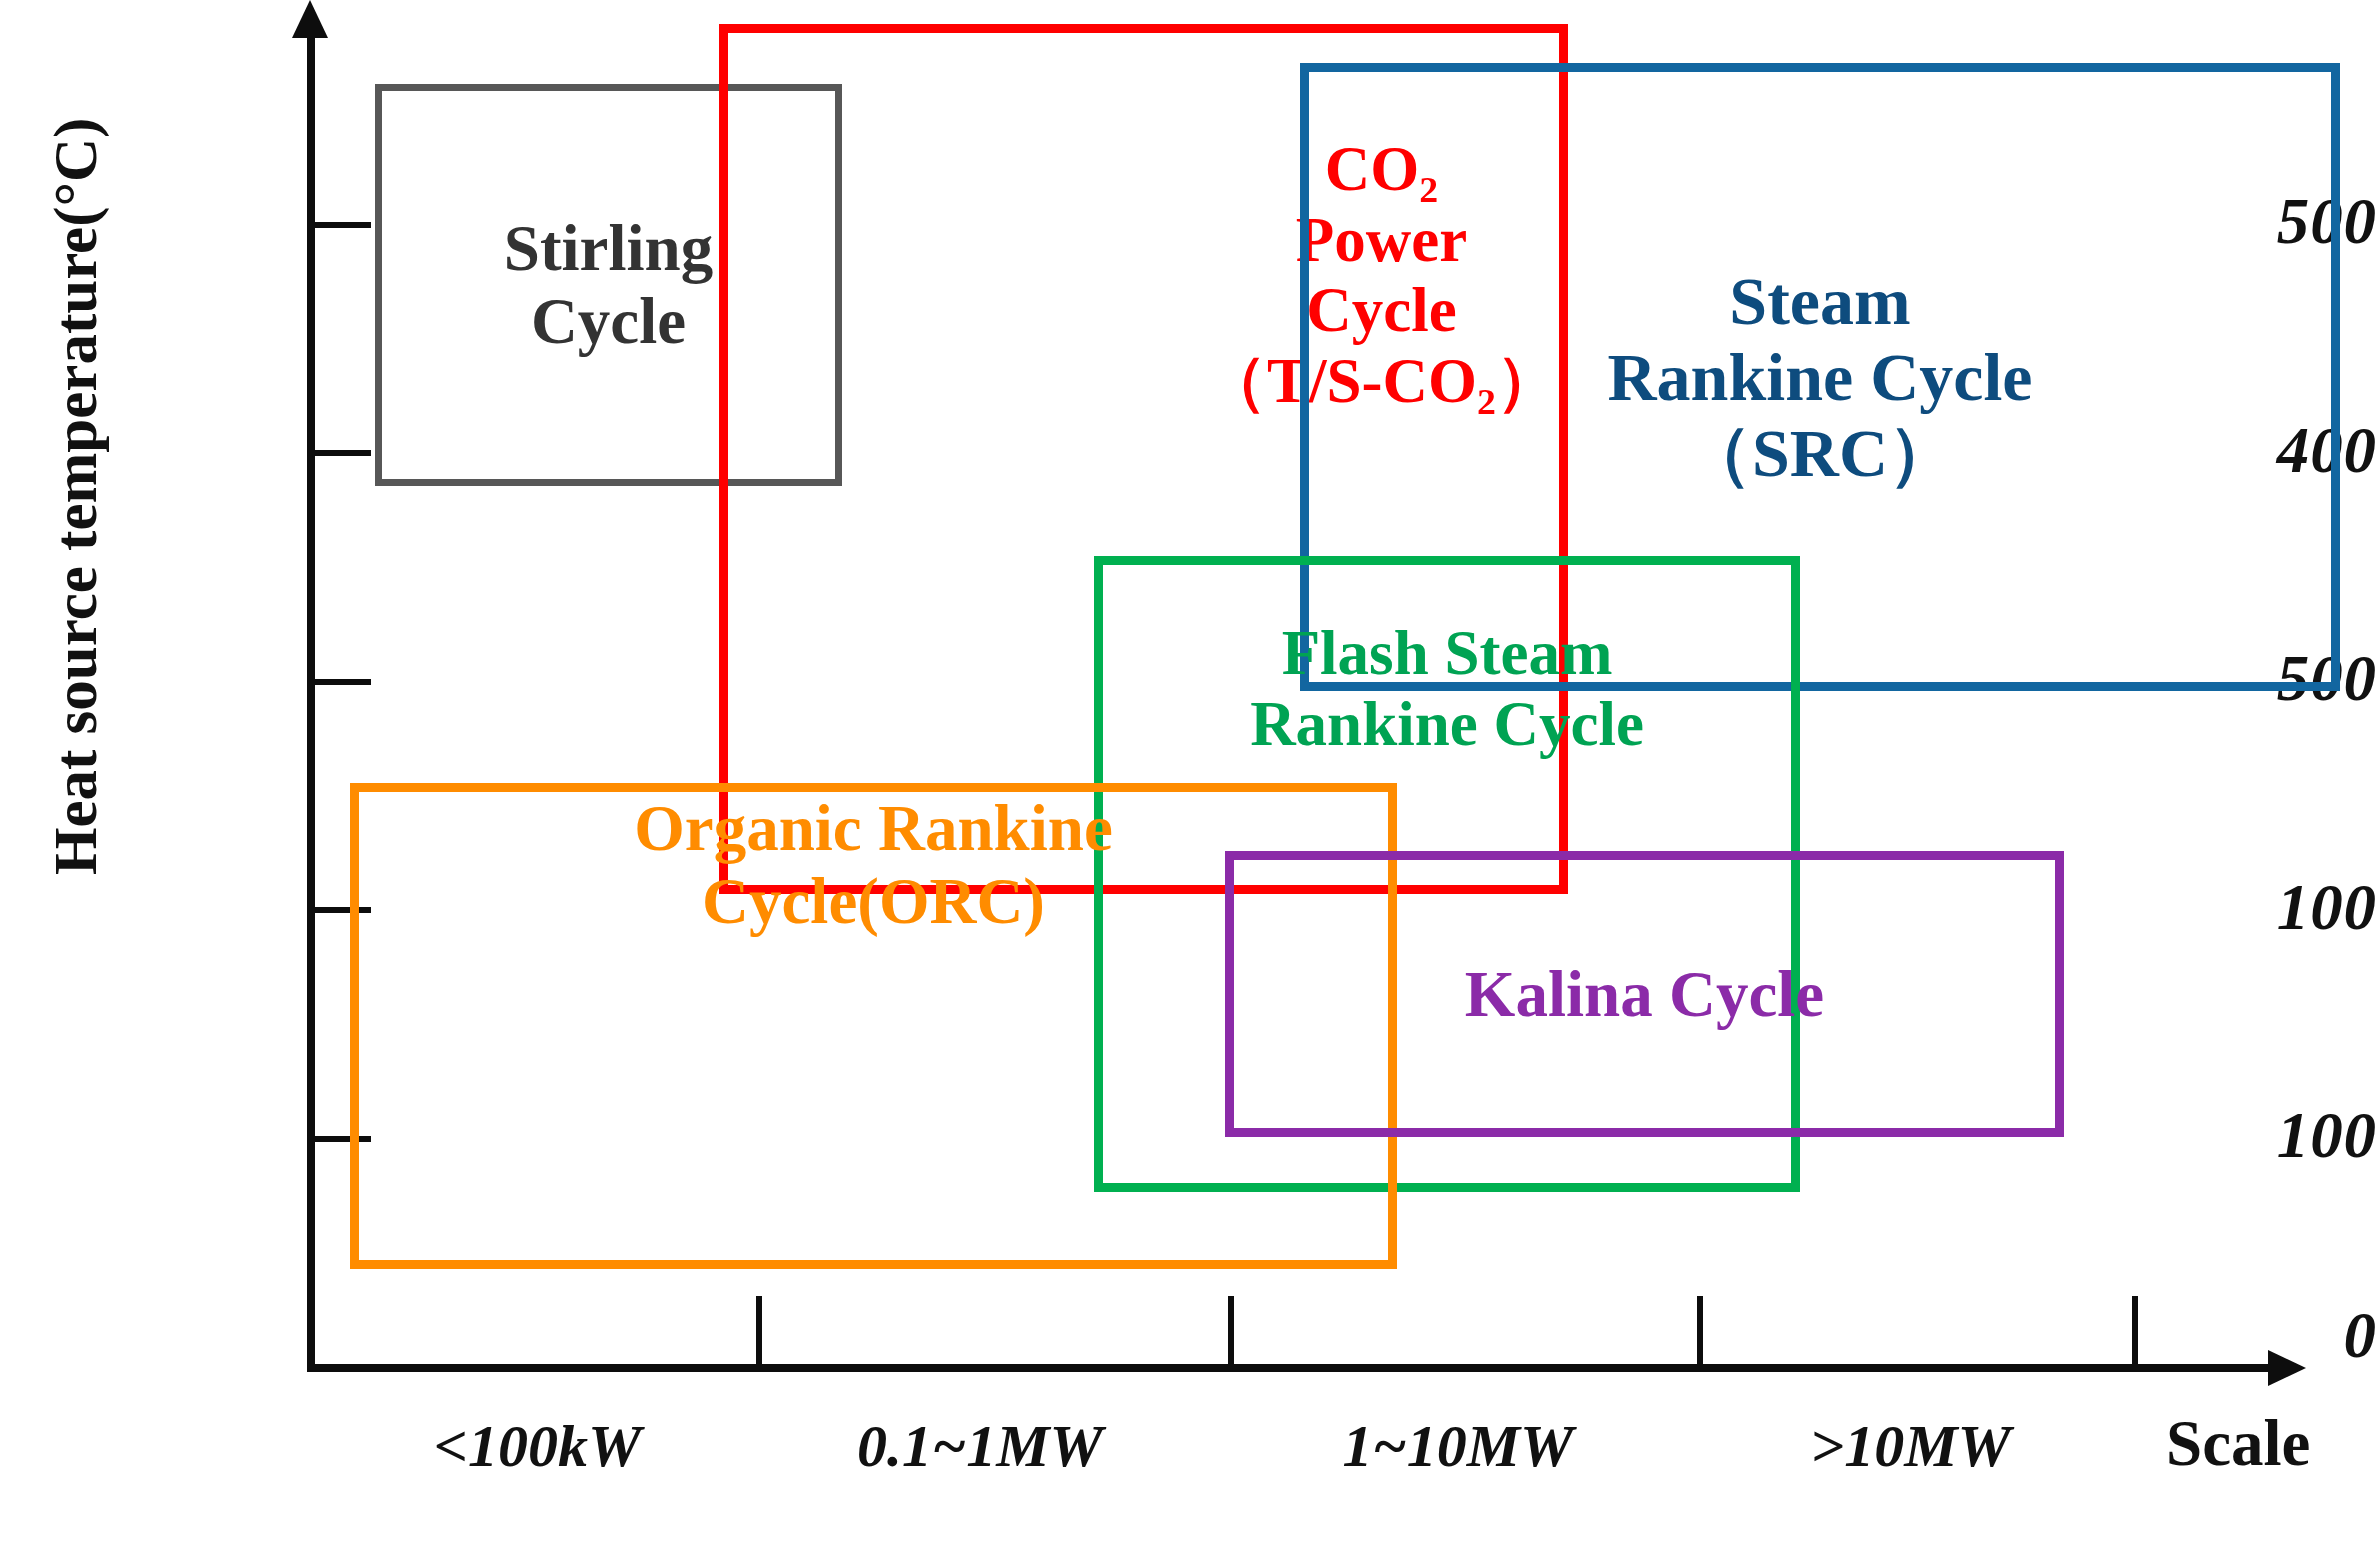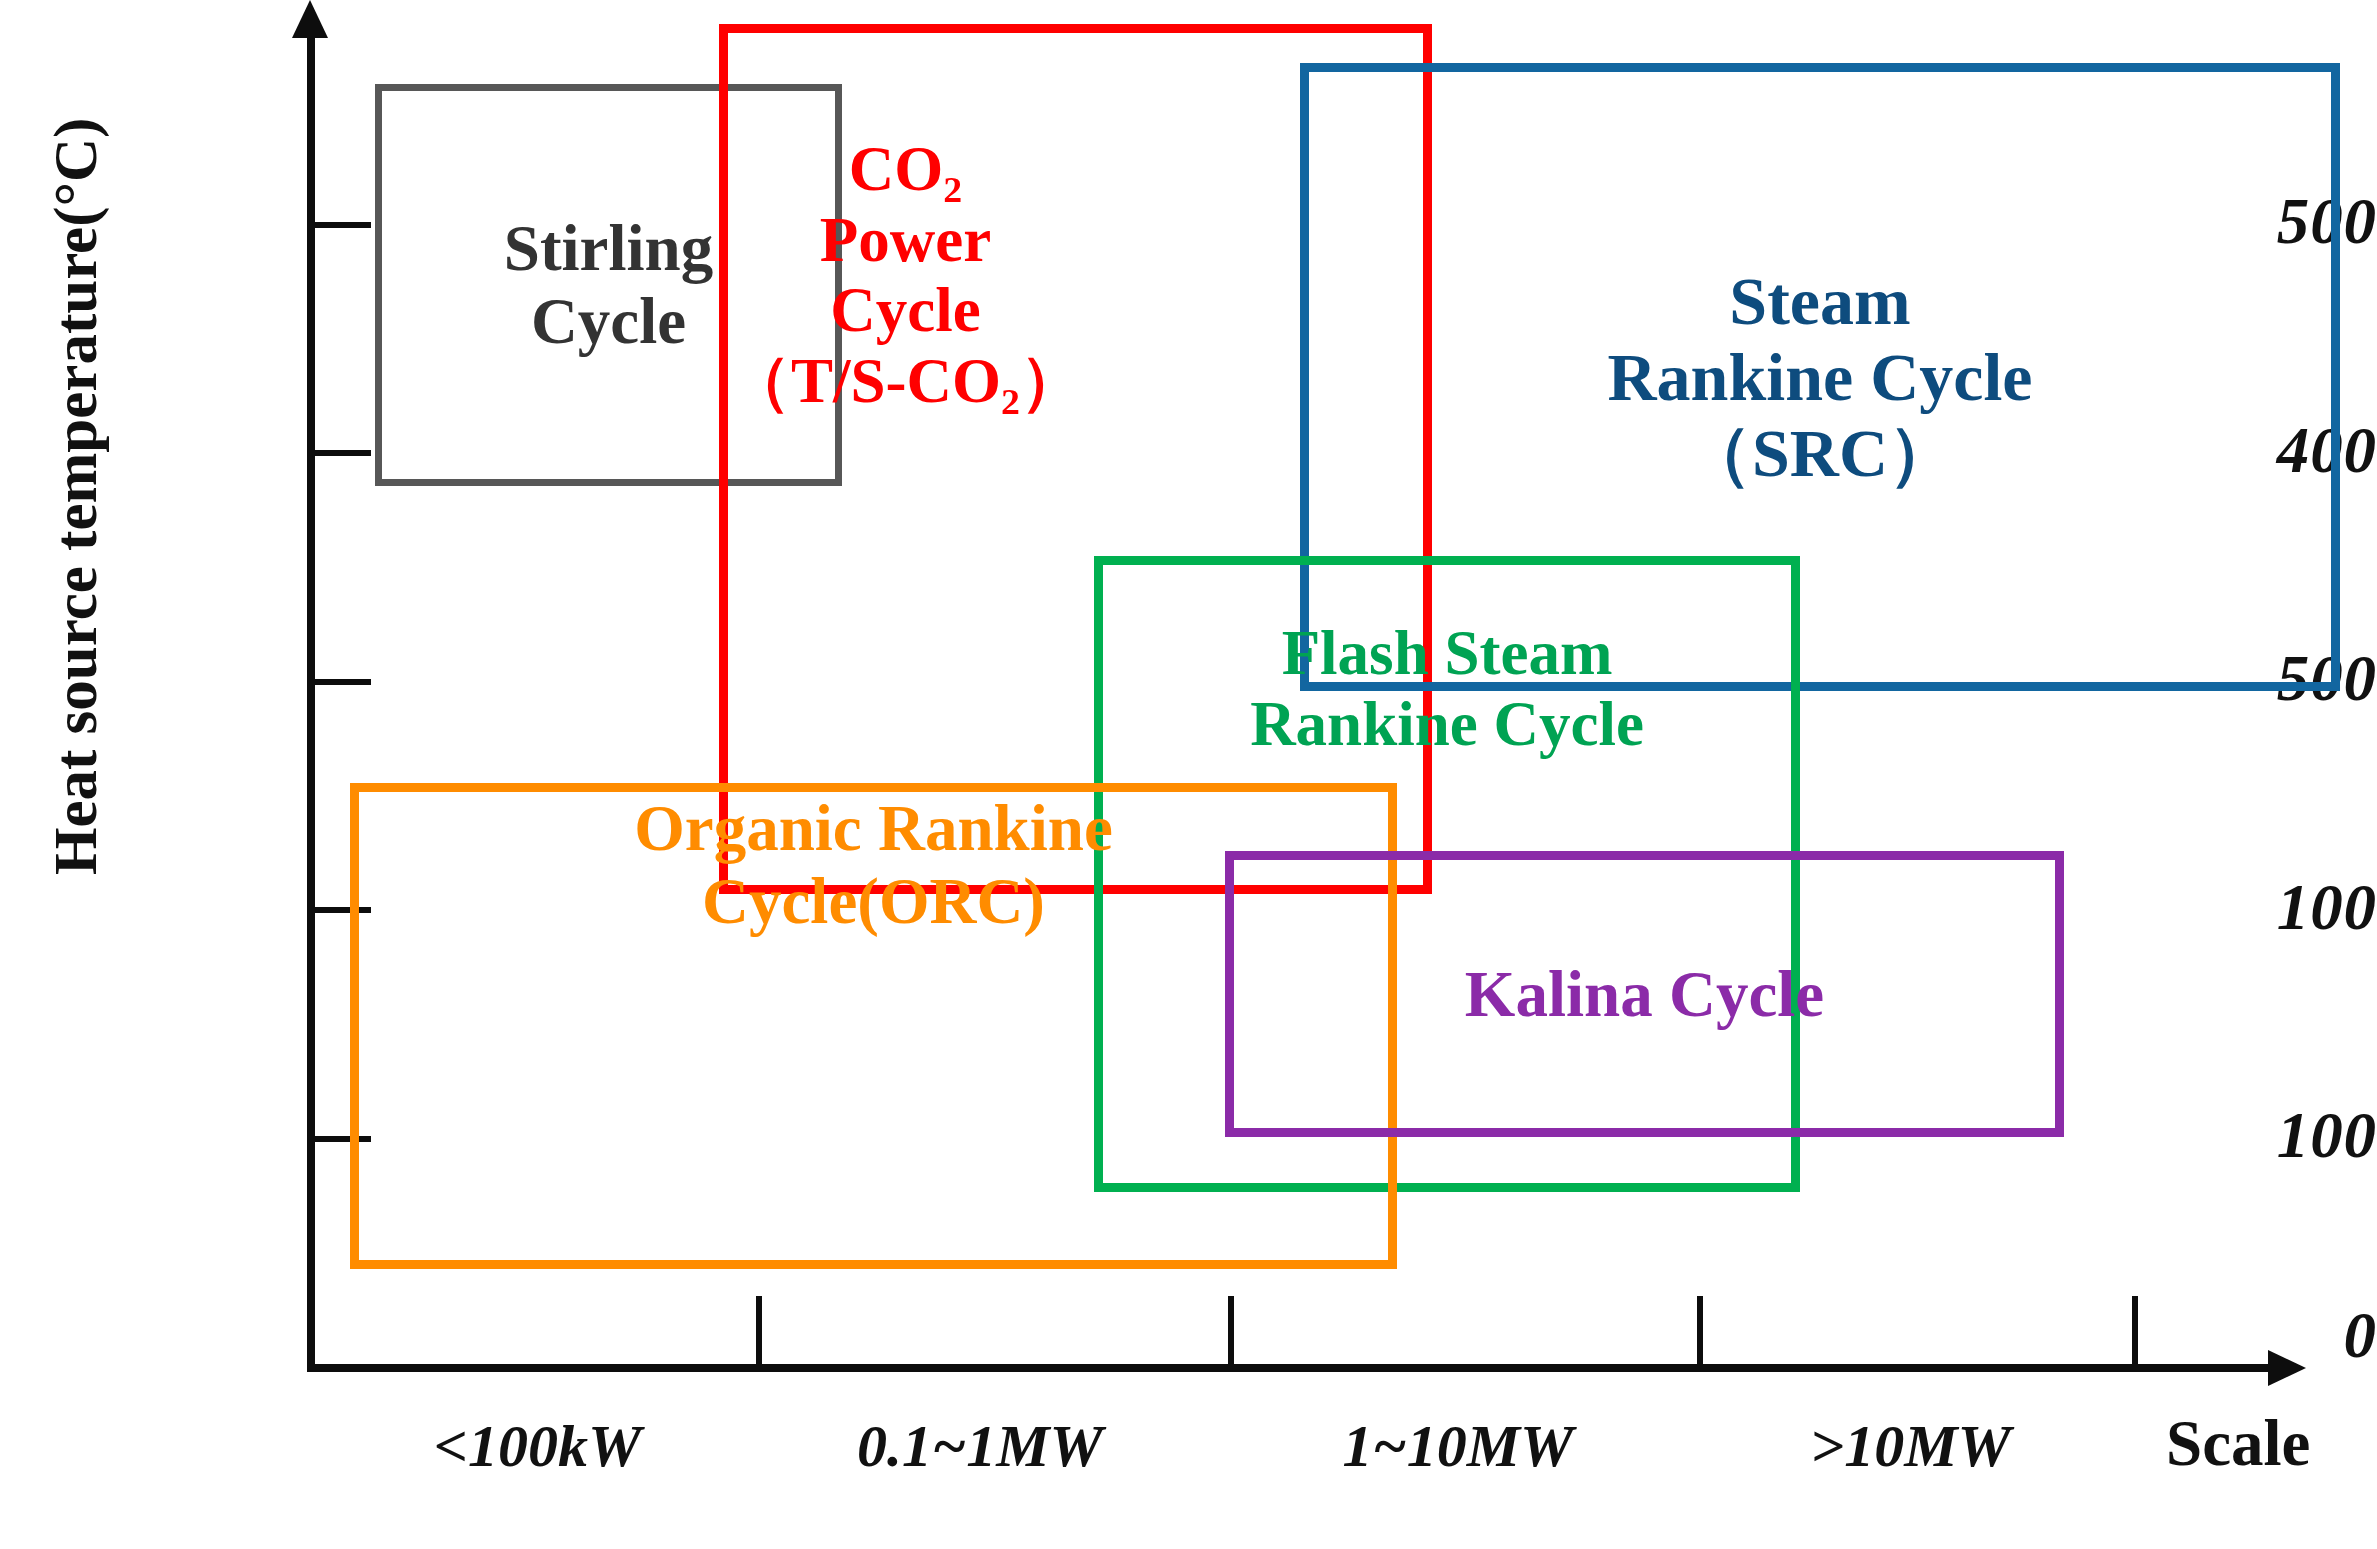--- a/index.html
+++ b/index.html
@@ -36,22 +36,22 @@
 
   
   .tech-box{position:absolute;box-sizing:border-box;background:transparent;
             display:flex;align-items:center;justify-content:center;}
   .tech-label{font-weight:bold;text-align:center;line-height:1.12;
               white-space:pre-line;}
 
   #box-stirling{left:375px;top:84px;width:467px;height:402px;border:7.7px solid #575757;}
   #box-stirling .tech-label{color:#333333;font-size:65px;}
 
-  #box-co2{left:719px;top:24px;width:713px;height:870px;border:9.4px solid #ff0000;
-           align-items:flex-start;justify-content:flex-start;}
+  #box-co2{left:719px;top:24px;width:849px;height:870px;border:9.4px solid #ff0000;
+           align-items:flex-start;justify-content:flex-end;}
   #box-co2 .tech-label{color:#ff0000;font-size:63px;margin-top:101px;}
 
   #box-src{left:1300px;top:63px;width:1040px;height:628px;border:9.4px solid #1266a0;}
   #box-src .tech-label{color:#0e4c7e;font-size:68px;}
 
   #box-flash{left:1094px;top:556px;width:706px;height:636px;border:9.4px solid #00b050;
              align-items:flex-start;}
   #box-flash .tech-label{color:#00a353;font-size:63px;margin-top:53px;}
 
   #box-kalina{left:1225px;top:851px;width:839px;height:286px;border:9.4px solid #8b2ba8;}

